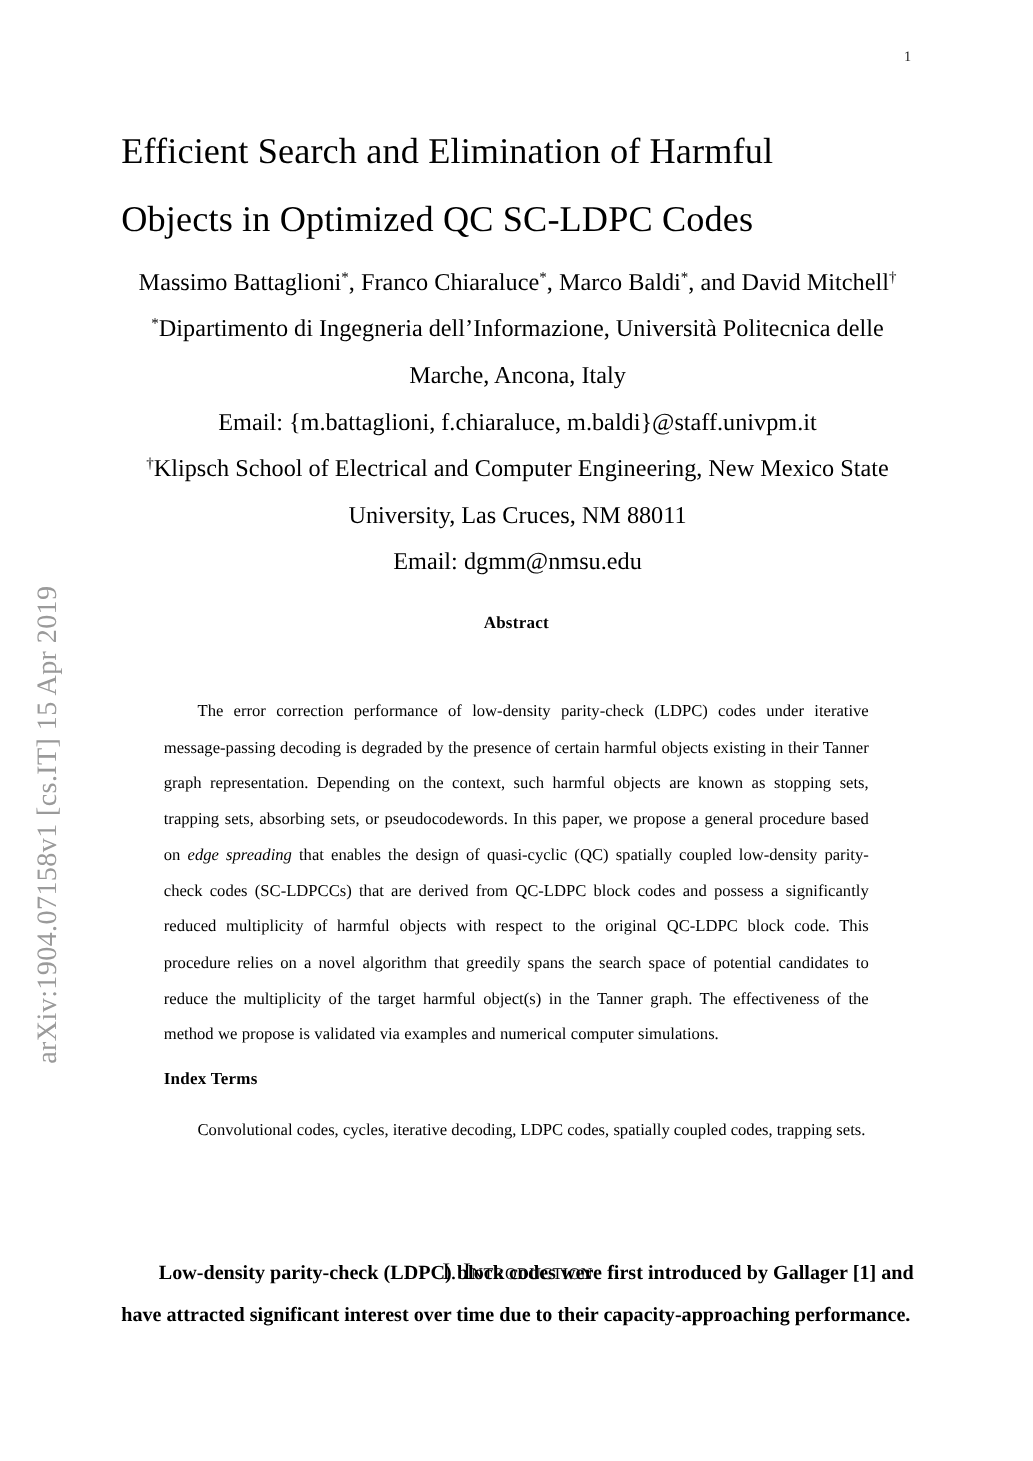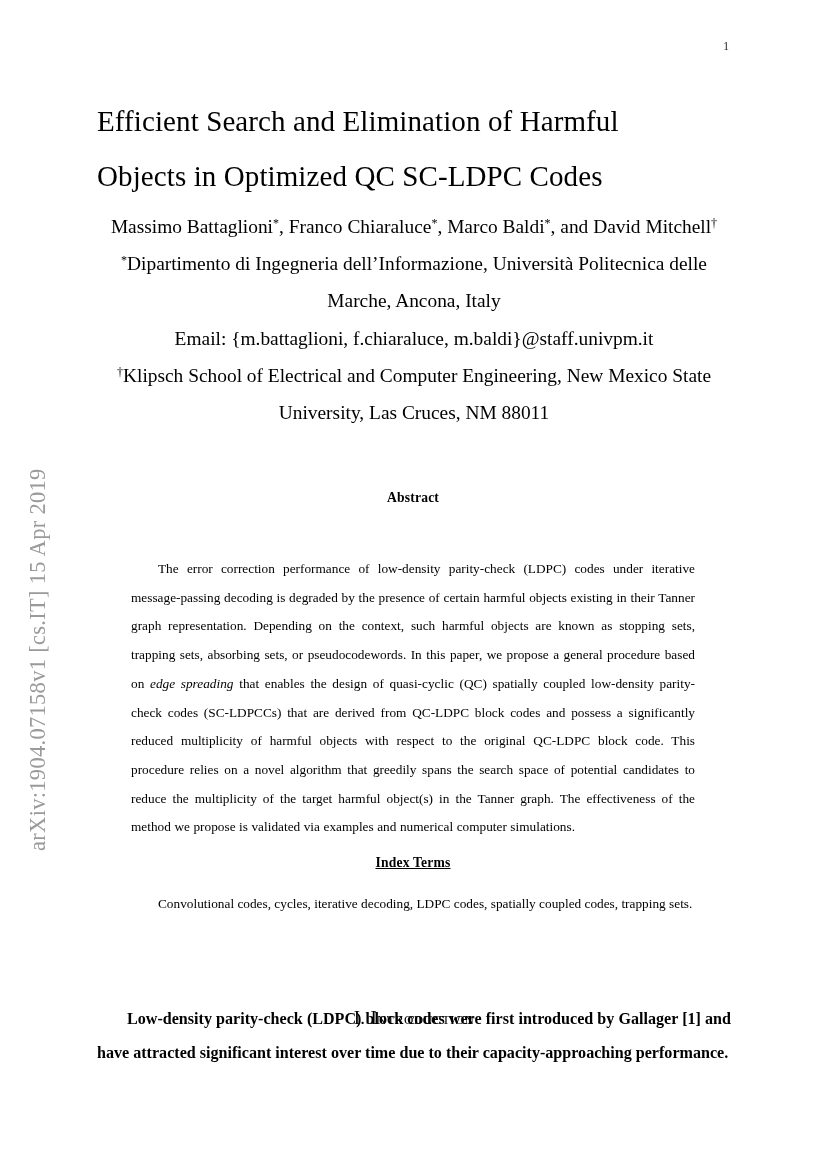--- a/index.html
+++ b/index.html
@@ -111,25 +111,23 @@
     word-spacing: 0.2px;
   }
   #abstract-body i { font-style: italic; }
 
   
   #index-heading {
     position: absolute;
     left: 131px;
     top: 855px;
     width: 564px;
-    text-align: center;
     font-size: 13.6px;
     font-weight: bold;
     letter-spacing: 0.2px;
-    text-decoration: underline;
   }
   #index-body {
     position: absolute;
     left: 131px;
     top: 890px;
     width: 564px;
     font-size: 13.3px;
     line-height: 28.7px;
     text-align: justify;
     text-indent: 27px;
@@ -183,20 +181,21 @@
     <div class="auth-line"><sup>*</sup><span>Dipartimento di Ingegneria dell’Informazione, Università Politecnica delle</span></div>
 
     <div class="auth-line">Marche, Ancona, Italy</div>
 
     <div class="auth-line">Email: {m.battaglioni, f.chiaraluce, m.baldi}@staff.univpm.it</div>
 
     <div class="auth-line"><sup>†</sup><span>Klipsch School of Electrical and Computer Engineering, New Mexico State</span></div>
 
     <div class="auth-line">University, Las Cruces, NM 88011</div>
 
+    <div class="auth-line">Email: dgmm@nmsu.edu</div>
   </div>
 
   <div id="abstract-heading">Abstract</div>
   <div id="abstract-body"><span>The error correction performance of low-density parity-check (LDPC) codes under iterative message-passing decoding is degraded by the presence of certain harmful objects existing in their Tanner graph representation. Depending on the context, such harmful objects are known as stopping sets, trapping sets, absorbing sets, or pseudocodewords. In this paper, we propose a general procedure based on </span><i>edge spreading</i><span> that enables the design of quasi-cyclic (QC) spatially coupled low-density parity-check codes (SC-LDPCCs) that are derived from QC-LDPC block codes and possess a significantly reduced multiplicity of harmful objects with respect to the original QC-LDPC block code. This procedure relies on a novel algorithm that greedily spans the search space of potential candidates to reduce the multiplicity of the target harmful object(s) in the Tanner graph. The effectiveness of the method we propose is validated via examples and numerical computer simulations.</span></div>
 
   <div id="index-heading">Index Terms</div>
   <div id="index-body">Convolutional codes, cycles, iterative decoding, LDPC codes, spatially coupled codes, trapping sets.</div>
 
   <div id="section-heading"><span class="numeral">I.</span> <span>Introduction</span></div>
   <div id="intro-body">Low-density parity-check (LDPC) block codes were first introduced by Gallager [1] and have attracted significant interest over time due to their capacity-approaching performance.</div>

